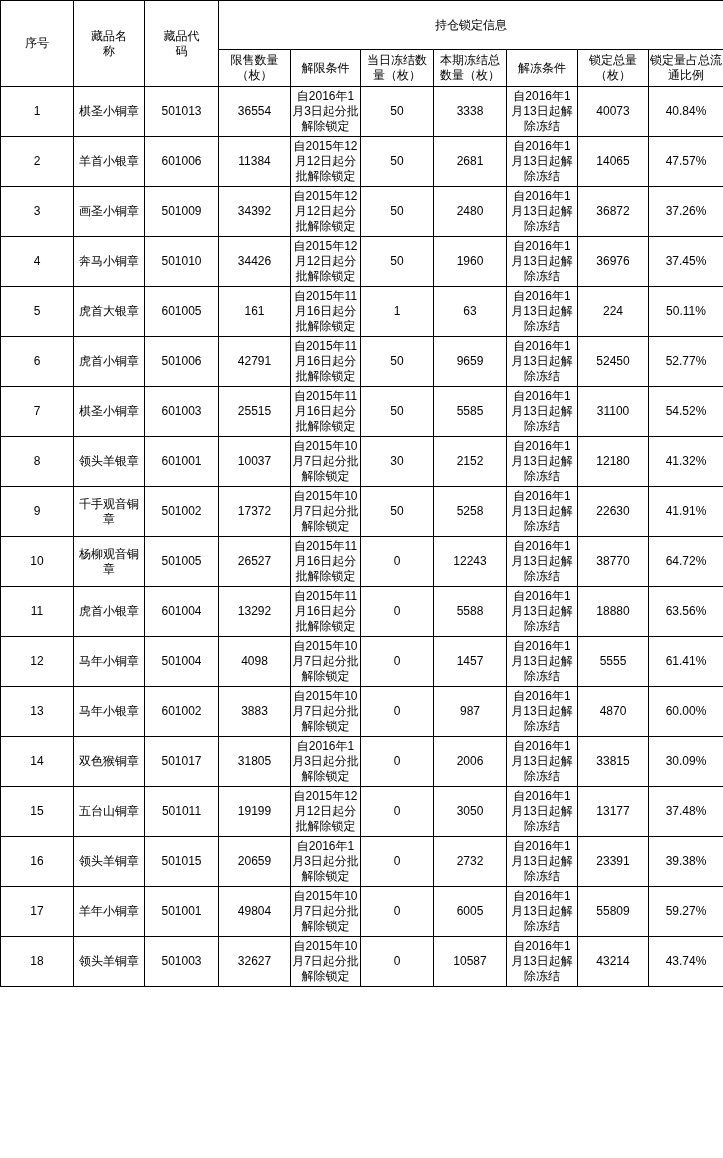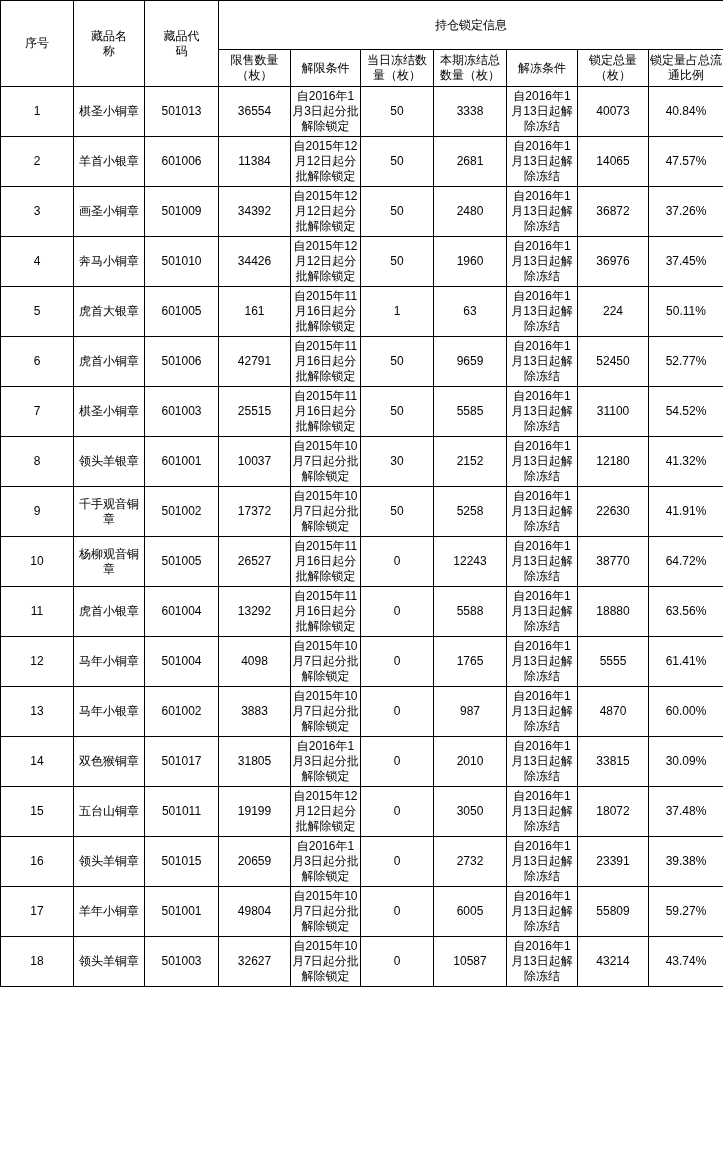--- a/index.html
+++ b/index.html
@@ -212,21 +212,21 @@
           <td>18880</td>
           <td>63.56%</td>
         </tr>
         <tr>
           <td>12</td>
           <td>马年小铜章</td>
           <td>501004</td>
           <td>4098</td>
           <td>自2015年10月7日起分批解除锁定</td>
           <td>0</td>
-          <td>1765</td>
+          <td>1457</td>
           <td>自2016年1月13日起解除冻结</td>
           <td>5555</td>
           <td>61.41%</td>
         </tr>
         <tr>
           <td>13</td>
           <td>马年小银章</td>
           <td>601002</td>
           <td>3883</td>
           <td>自2015年10月7日起分批解除锁定</td>
@@ -236,35 +236,35 @@
           <td>4870</td>
           <td>60.00%</td>
         </tr>
         <tr>
           <td>14</td>
           <td>双色猴铜章</td>
           <td>501017</td>
           <td>31805</td>
           <td>自2016年1月3日起分批解除锁定</td>
           <td>0</td>
-          <td>2010</td>
+          <td>2006</td>
           <td>自2016年1月13日起解除冻结</td>
           <td>33815</td>
           <td>30.09%</td>
         </tr>
         <tr>
           <td>15</td>
           <td>五台山铜章</td>
           <td>501011</td>
           <td>19199</td>
           <td>自2015年12月12日起分批解除锁定</td>
           <td>0</td>
           <td>3050</td>
           <td>自2016年1月13日起解除冻结</td>
-          <td>18072</td>
+          <td>13177</td>
           <td>37.48%</td>
         </tr>
         <tr>
           <td>16</td>
           <td>领头羊铜章</td>
           <td>501015</td>
           <td>20659</td>
           <td>自2016年1月3日起分批解除锁定</td>
           <td>0</td>
           <td>2732</td>

